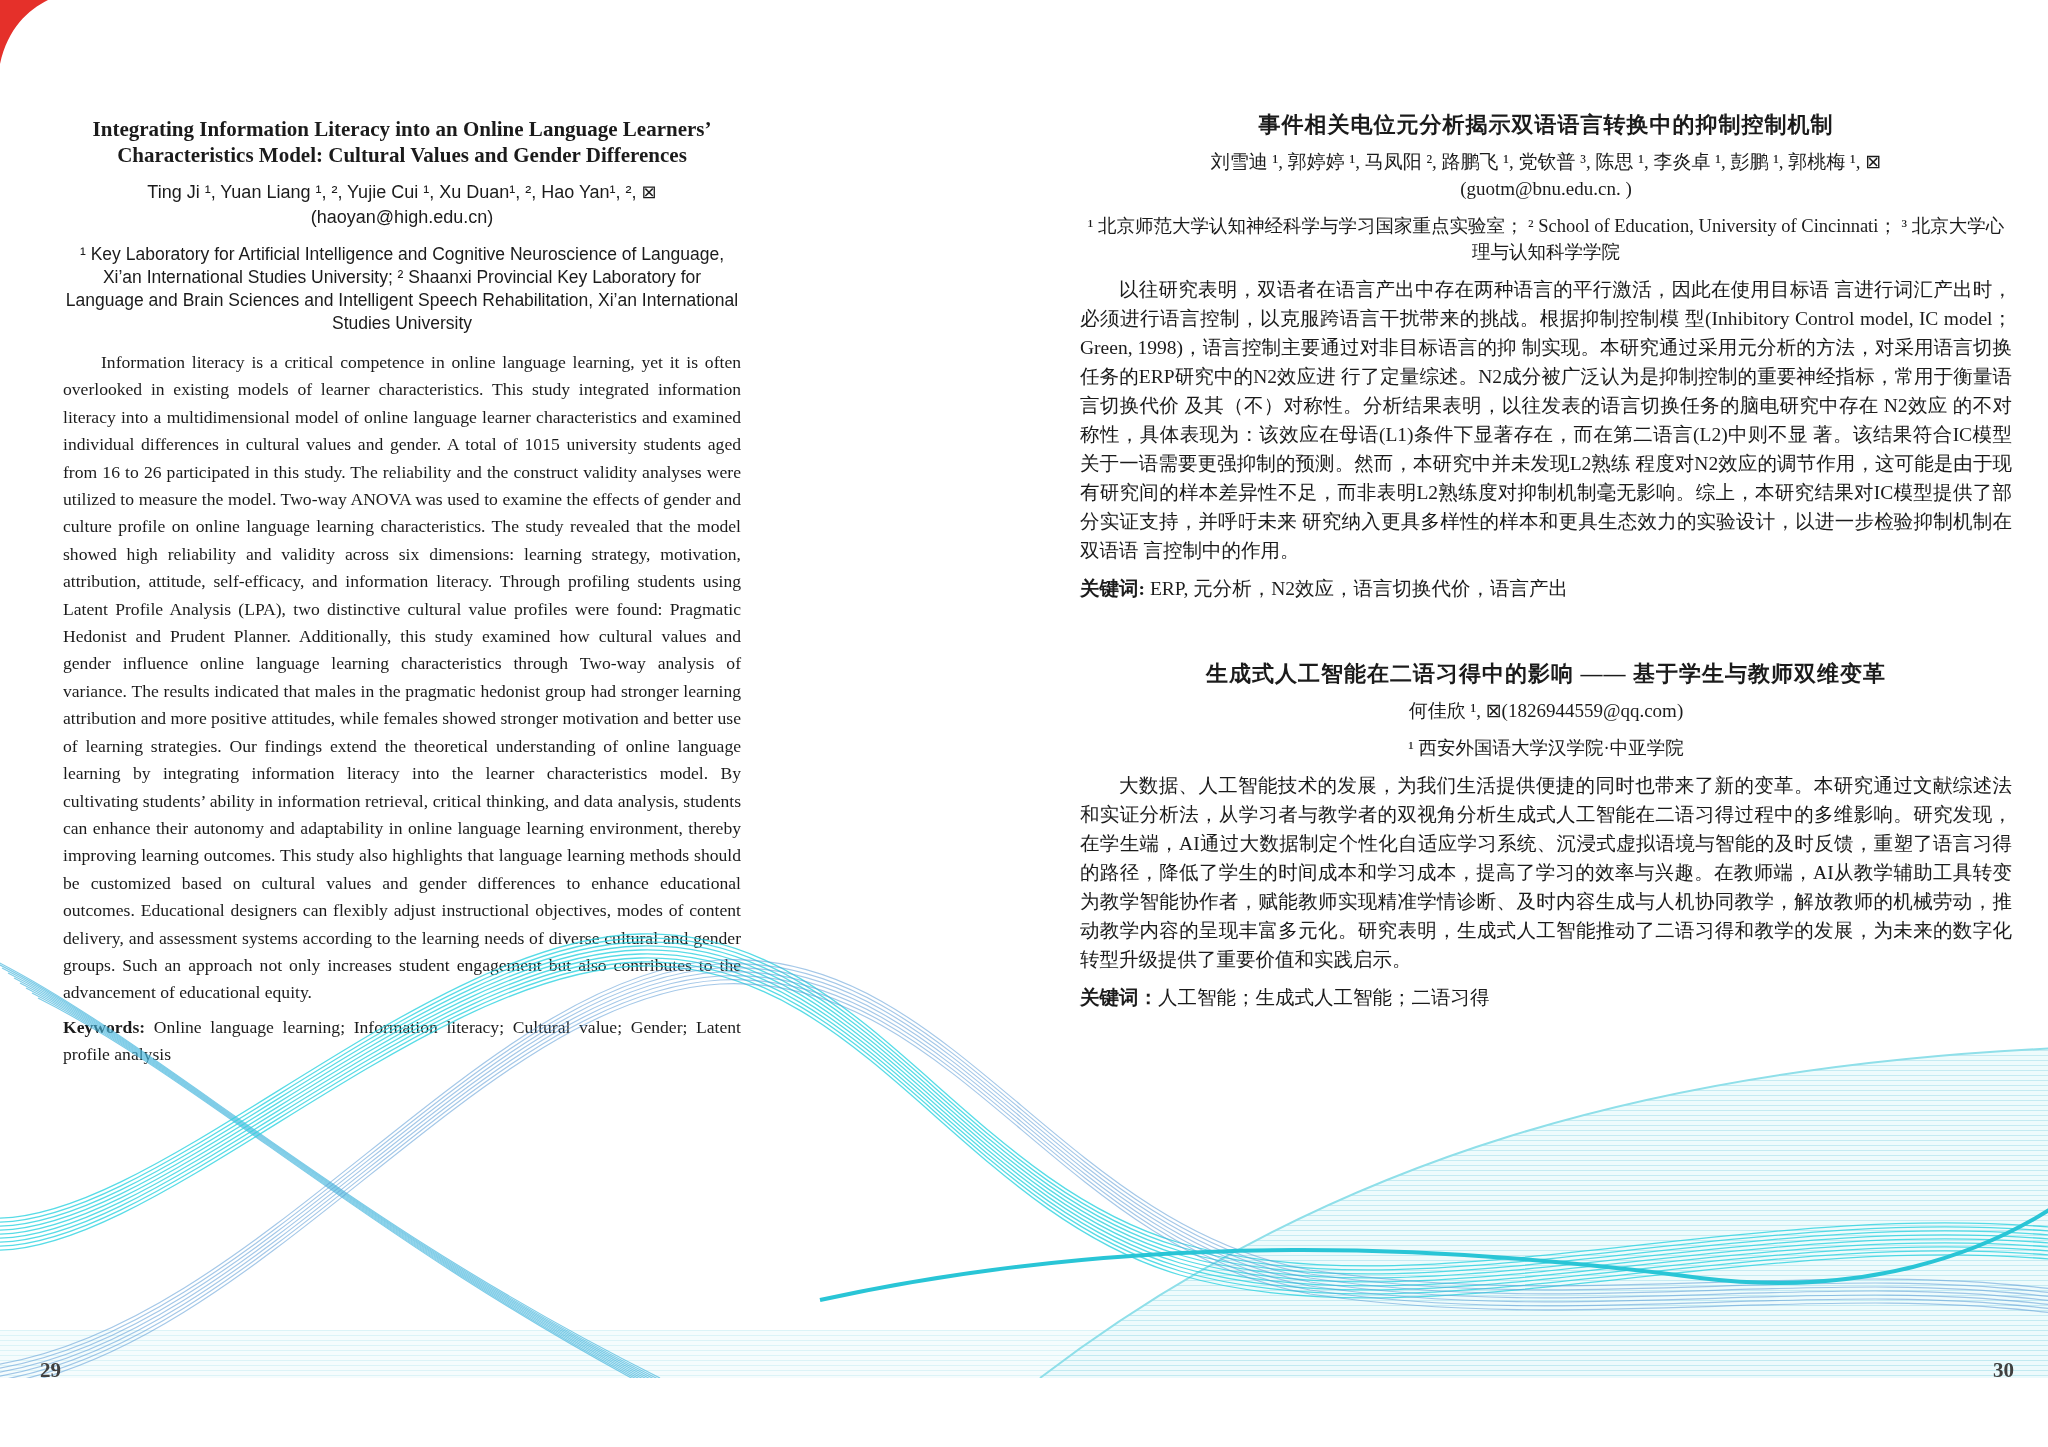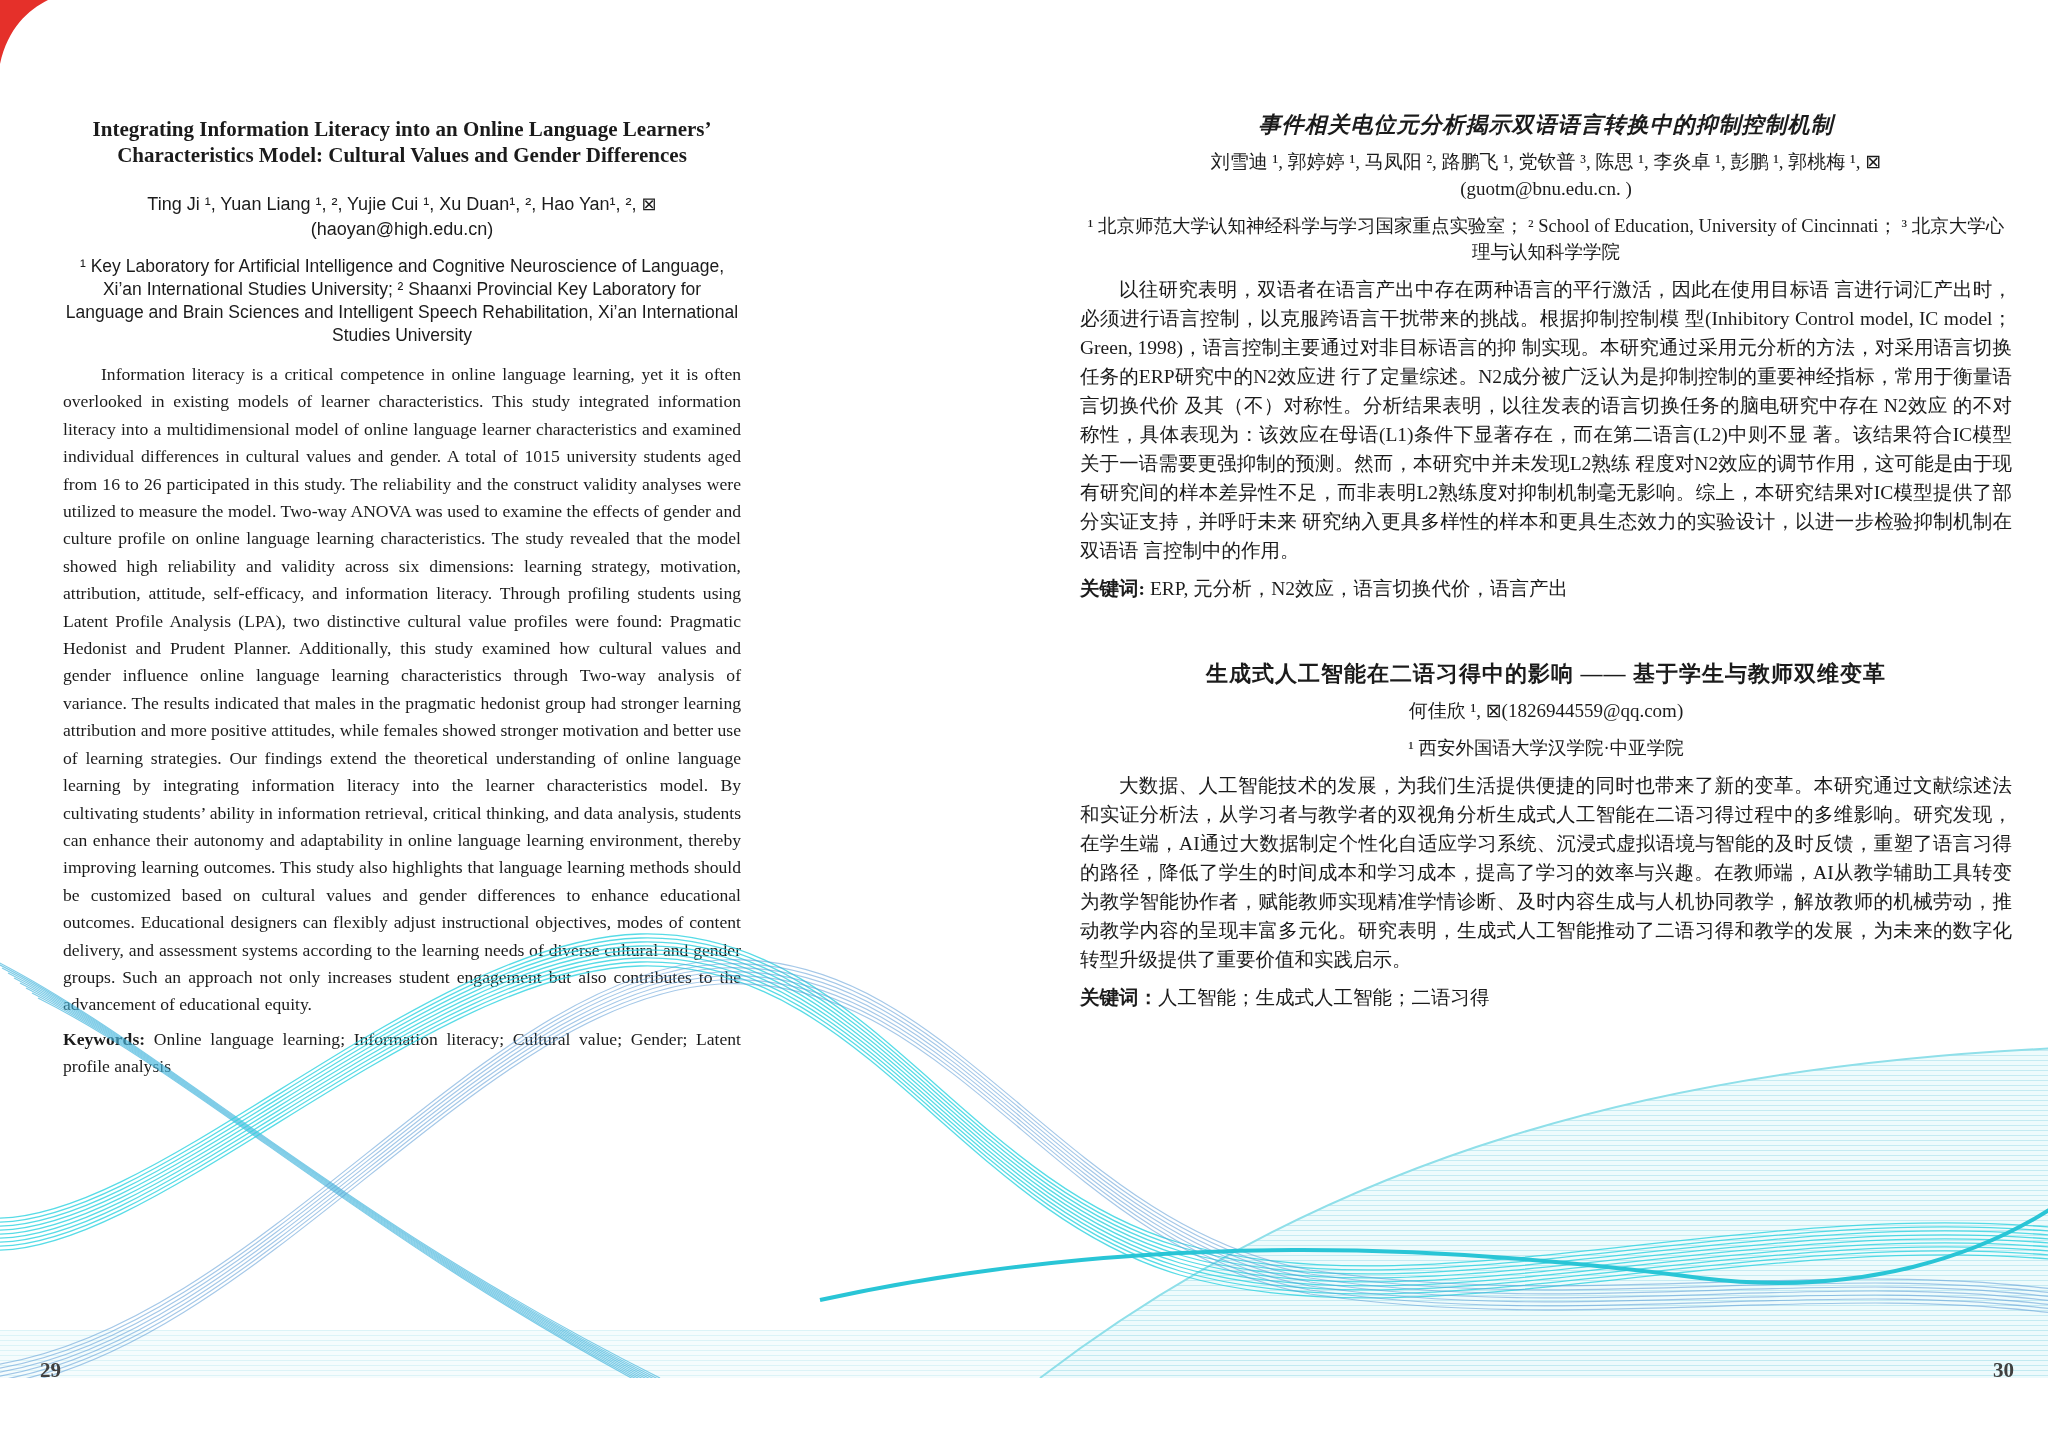--- a/index.html
+++ b/index.html
@@ -3,33 +3,33 @@
 <meta charset="utf-8">
 <style>
   html,body{margin:0;padding:0;background:#ffffff;}
   .sheet{position:relative;width:2048px;height:1378px;background:#ffffff;overflow:hidden;
          font-family:"Liberation Serif",serif;color:#1b1b1b;}
   
   .page-left{position:absolute;left:63px;top:0;width:678px;}
   .pl-title{font-family:"Liberation Serif",serif;font-weight:bold;font-size:21px;line-height:26px;
             text-align:center;margin:116px 0 0 0;}
   .pl-authors{font-family:"Liberation Sans",sans-serif;font-size:18px;line-height:25px;
-              text-align:center;margin:24px 0 0 0;}
+              text-align:center;margin:12px 0 0 0;}
   .pl-email{font-family:"Liberation Sans",sans-serif;font-size:18px;line-height:25px;
             text-align:center;margin:0;}
   .pl-affil{font-family:"Liberation Sans",sans-serif;font-size:17.5px;line-height:23px;
             text-align:center;margin:13px 0 0 0;}
   .pl-abstract{font-size:17.6px;line-height:27.4px;text-align:justify;text-indent:38px;
                margin:14px 0 0 0;}
   .pl-keywords{font-size:17.6px;line-height:27.4px;text-align:justify;margin:7px 0 0 0;}
   .kw-label{font-weight:bold;}
   
   .page-right{position:absolute;left:1080px;top:0;width:932px;}
   .rt-title{font-weight:bold;font-size:22px;line-height:30px;letter-spacing:1px;
-            text-align:center;margin:110px 0 0 0;font-style:italic;}
+            text-align:center;margin:110px 0 0 0;}
   .rt-authors{font-size:19px;line-height:27px;text-align:center;margin:8px 0 0 0;}
   .rt-email{font-size:19px;line-height:27px;text-align:center;margin:0;}
   .rt-affil{font-size:18.5px;line-height:26px;text-align:center;margin:11px 0 0 0;}
   .rt-body{font-size:19.5px;line-height:29px;text-align:justify;text-indent:2em;margin:10px 0 0 0;}
   .rt-keywords{font-size:19.5px;line-height:29px;text-align:left;margin:9px 0 0 0;}
   .rt-section2{margin-top:56px;}
   .rt-title2{font-weight:bold;font-size:22px;line-height:30px;letter-spacing:1px;
              text-align:center;margin:0;}
   
   .waves{position:absolute;left:0;bottom:0;width:2048px;height:480px;pointer-events:none;}

